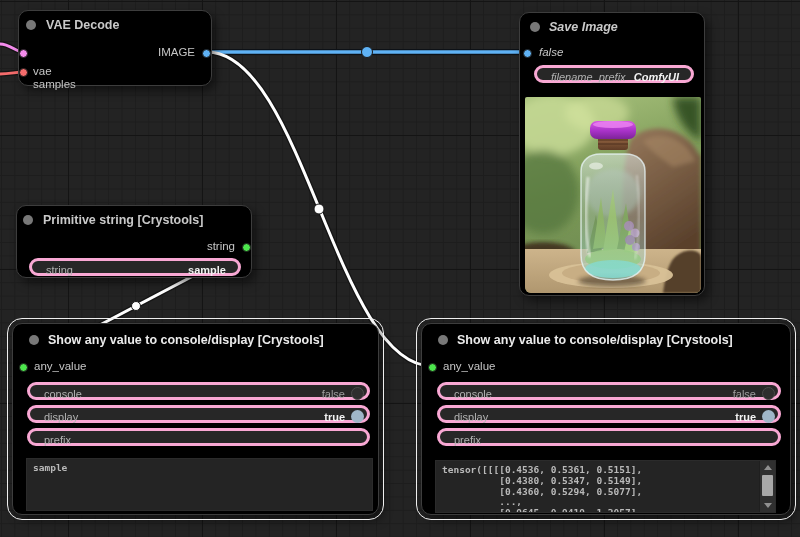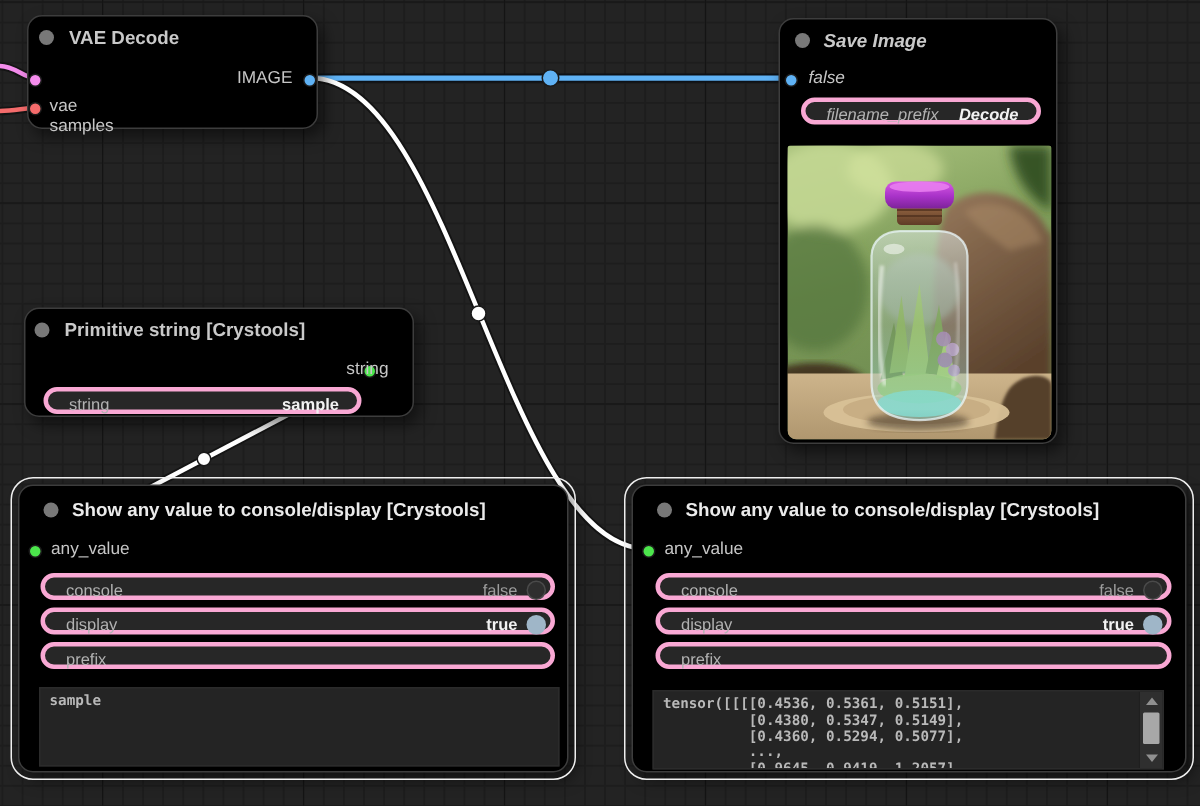--- a/index.html
+++ b/index.html
@@ -93,21 +93,21 @@
   <div class="slot-label" style="right:16px; top:35px;">IMAGE</div>
 </div>
 
 <div class="node" style="left:519px; top:12px; width:186px; height:284px;font-style:italic;">
   <span class="cdot" style="left:10px; top:9px;"></span>
   <div class="ntitle" style="left:29px; top:7px;">Save Image</div>
   <span class="sdot" style="left: 3px; top: 36px; background: rgb(95, 178, 245);"></span>
   <div class="slot-label" style="left:19px; top:33px;">false</div>
   <div class="pill" style="left:14px; top:52px; width:160px;">
     <span class="wlabel">filename_prefix</span>
-    <span class="wvalue">Decode</span>
+    <span class="wvalue">ComfyUI</span>
   </div>
 
   <svg class="preview" style="left:5px; top:84px;" width="176" height="196" viewBox="0 0 176 196" role="img" aria-label="glass jar terrarium with green plants and purple flowers, purple lid, on burlap mat with rocks and green bokeh background">
     <defs>
       <linearGradient id="bgG" x1="0" y1="0" x2="0.25" y2="1">
         <stop offset="0" stop-color="#a9c27d"></stop>
           <stop offset="0.5" stop-color="#7d9b58"></stop>
           <stop offset="1" stop-color="#6c8850"></stop>
       </linearGradient>
       <linearGradient id="rockG" x1="0" y1="0" x2="0.4" y2="1">
@@ -182,21 +182,21 @@
       <ellipse cx="88" cy="162" rx="28" ry="10" fill="#8fbf4f" opacity="0.85"></ellipse>
       <ellipse cx="88" cy="172" rx="28" ry="9" fill="#6fd9cf" opacity="0.8"></ellipse>
     </g>
     <path d="M56,74 C56,63 65,57 75,57 L101,57 C111,57 120,63 120,74 L120,158 C120,174 110,183 88,183 C66,183 56,174 56,158 Z" fill="url(#glassG)" stroke="#e9f6f8" stroke-opacity="0.75" stroke-width="1.5"></path>
     <path d="M63,80 C60,110 60,140 65,160" stroke="#ffffff" stroke-opacity="0.55" stroke-width="3" fill="none" filter="url(#b1)"></path>
     <path d="M112,78 C115,106 115,140 110,162" stroke="#ffffff" stroke-opacity="0.35" stroke-width="2" fill="none" filter="url(#b1)"></path>
     <ellipse cx="71" cy="69" rx="7" ry="3.5" fill="#ffffff" opacity="0.5"></ellipse>
   </svg>
 </div>
 
-<div class="node" style="left:16px; top:205px; width:260px; height:73px;">
+<div class="node" style="left:16px; top:205px; width:236px; height:73px;">
   <span class="cdot" style="left:6px; top:9px;"></span>
   <div class="ntitle" style="left:26px; top:7px;">Primitive string [Crystools]</div>
   <span class="sdot" style="left: 225px; top: 37px; background: rgb(76, 230, 76);"></span>
   <div class="slot-label" style="right:16px; top:34px;">string</div>
   <div class="pill" style="left:12px; top:52px; width:212px;">
     <span class="wlabel">string</span>
     <span class="wvalue">sample</span>
   </div>
 </div>
 

